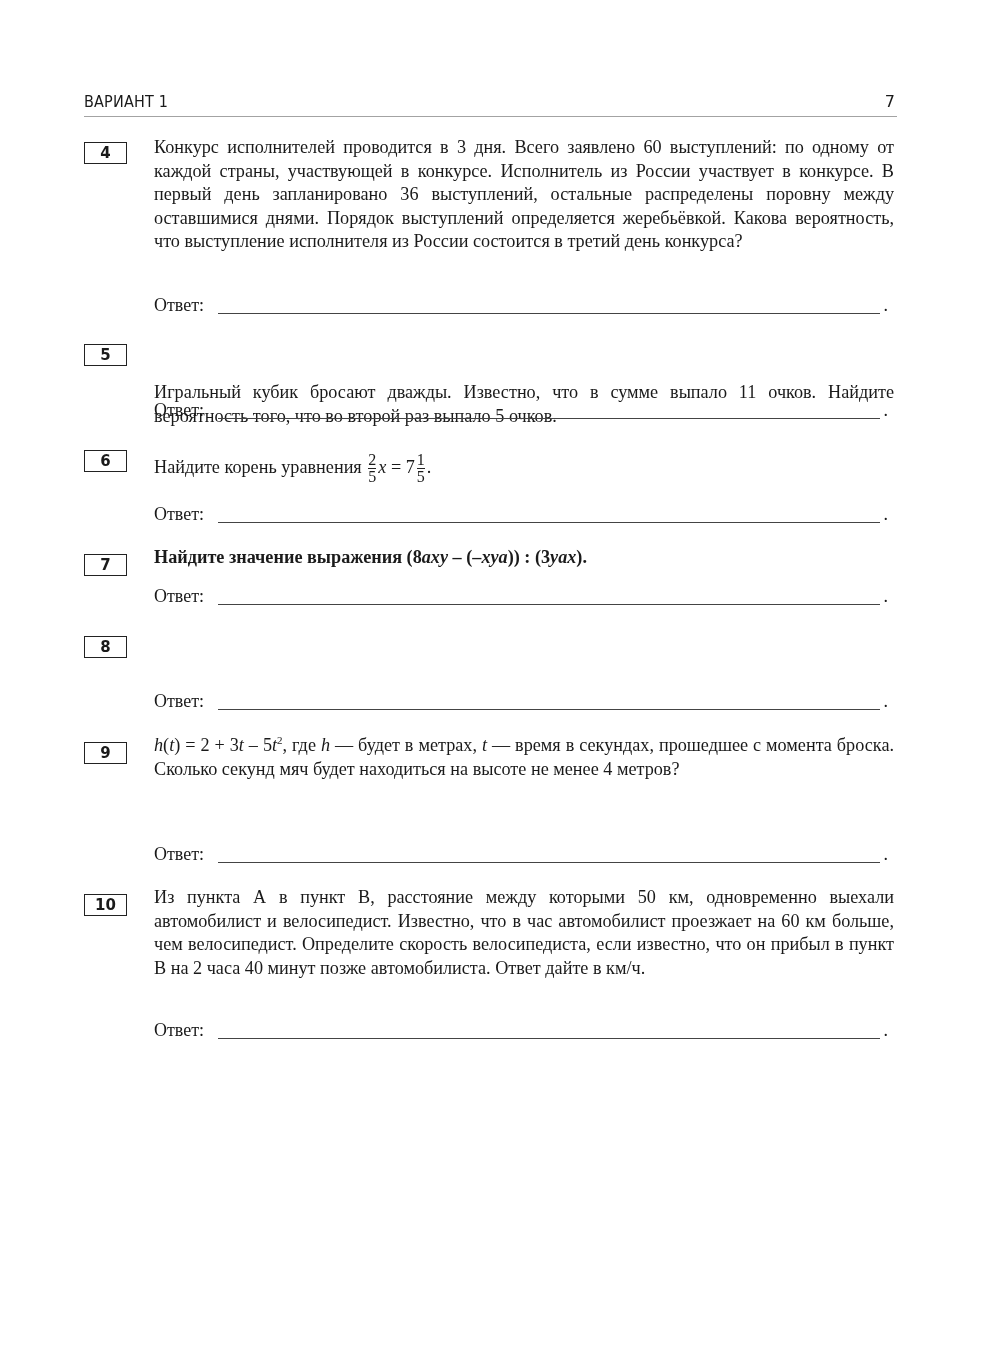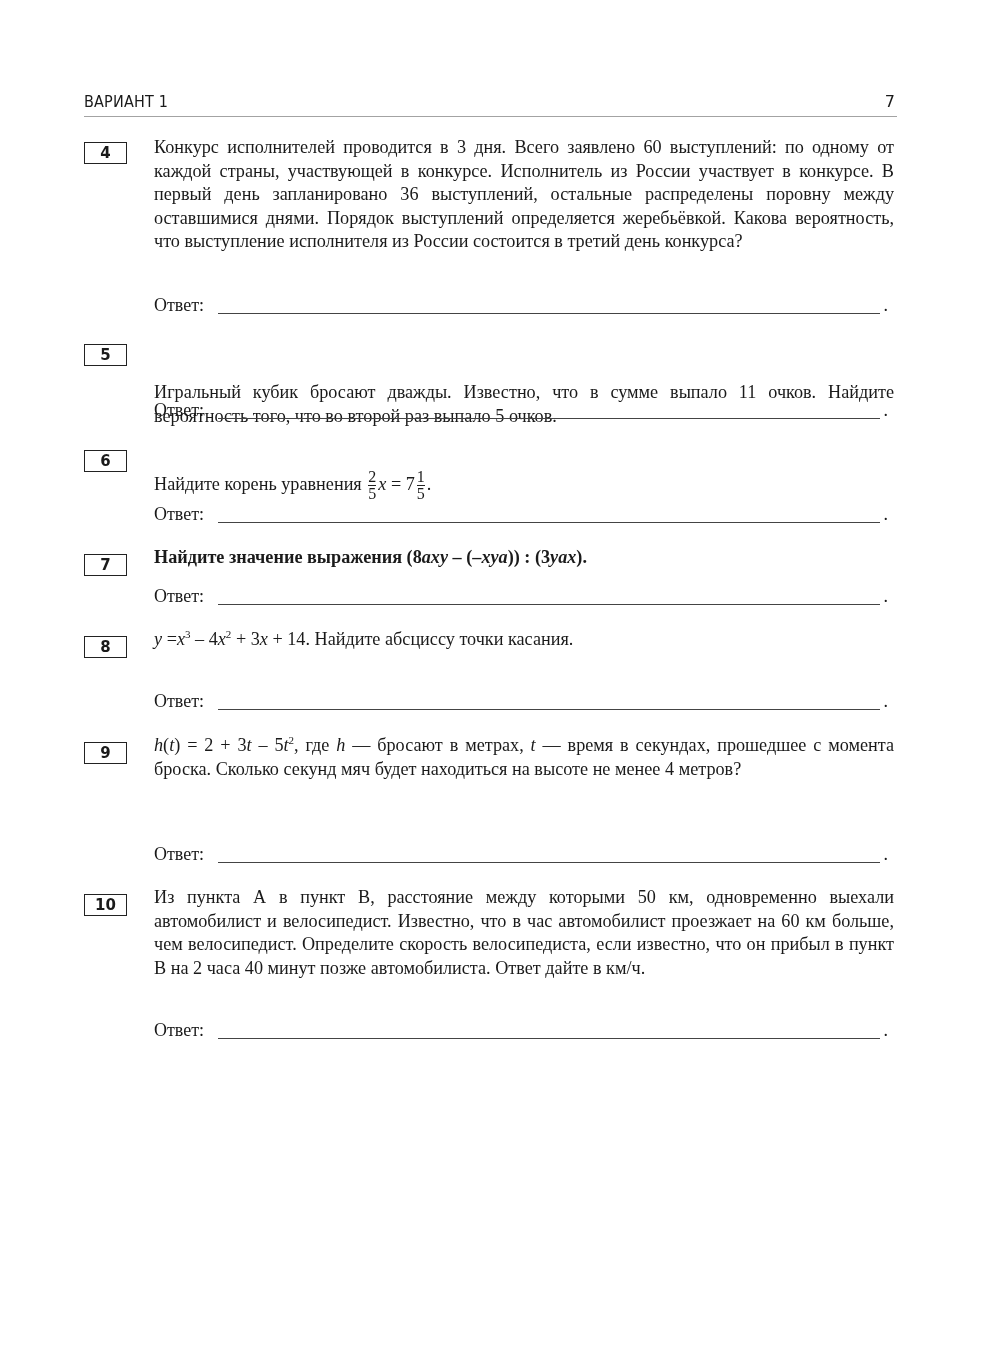--- a/index.html
+++ b/index.html
@@ -43,21 +43,21 @@
   <div class="task-text" style="top:0;margin-top:43px;">Игральный кубик бросают дважды. Известно, что в сумме выпало 11 очков. Найдите вероятность того, что во второй раз выпало 5 очков.</div>
 </div>
 <div class="answer" style="left:154px;top:400px;">
   <span class="answer-label">Ответ:</span>
   <span class="answer-line"></span>
   <span class="answer-dot">.</span>
 </div>
 
 <div class="task" style="top:444px;">
   <div class="num-box">6</div>
-  <div class="task-text" style="top:8px;margin-top:17px;">
+  <div class="task-text" style="top:8px;">
     <span>Найдите корень уравнения</span>
     <span class="frac"><span>2</span><span class="den">5</span></span><i>x</i>
     <span>= 7</span><span class="frac"><span>1</span><span class="den">5</span></span><span>.</span>
   </div>
 </div>
 <div class="answer" style="left:154px;top:504px;">
   <span class="answer-label">Ответ:</span>
   <span class="answer-line"></span>
   <span class="answer-dot">.</span>
 </div>
@@ -68,33 +68,32 @@
 </div>
 <div class="answer" style="left:154px;top:586px;">
   <span class="answer-label">Ответ:</span>
   <span class="answer-line"></span>
   <span class="answer-dot">.</span>
 </div>
 
 <div class="task" style="top:630px;">
   <div class="num-box">8</div>
   <div class="task-text" style="top:-2px;">
-    <div><i>y</i><span> =</span><i>x</i><sup>3</sup><span> – 4</span><i>x</i><sup>2</sup><span> + 3</span><i>x</i><span> + 14. Найдите абсциссу точки касания.</span></div>
   </div>
 </div>
 <div class="answer" style="left:154px;top:691px;">
   <span class="answer-label">Ответ:</span>
   <span class="answer-line"></span>
   <span class="answer-dot">.</span>
 </div>
 
 <div class="task" style="top:736px;">
   <div class="num-box">9</div>
   <div class="task-text" style="top:-2px;">
-    <div><i>h</i>(<i>t</i>)<span> = 2 + 3</span><i>t</i><span> – 5</span><i>t</i><sup>2</sup><span>, где </span><i>h</i><span> — бросают в метрах, </span><i>t</i><span> — время в секундах, прошедшее с момента броска. Сколько секунд мяч будет находиться на высоте не менее 4 метров?</span></div>
+    <div><i>h</i>(<i>t</i>)<span> = 2 + 3</span><i>t</i><span> – 5</span><i>t</i><sup>2</sup><span>, где </span><i>h</i><span> — будет в метрах, </span><i>t</i><span> — время в секундах, прошедшее с момента броска. Сколько секунд мяч будет находиться на высоте не менее 4 метров?</span></div>
   </div>
 </div>
 <div class="answer" style="left:154px;top:844px;">
   <span class="answer-label">Ответ:</span>
   <span class="answer-line"></span>
   <span class="answer-dot">.</span>
 </div>
 
 <div class="task" style="top:888px;">
   <div class="num-box">10</div>

